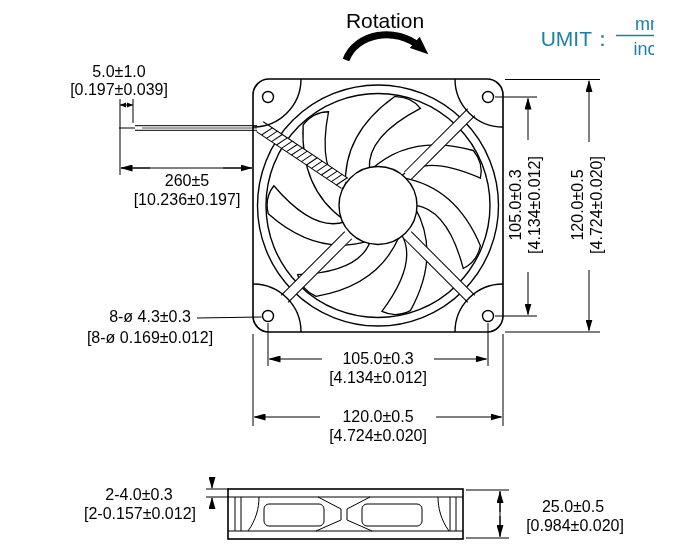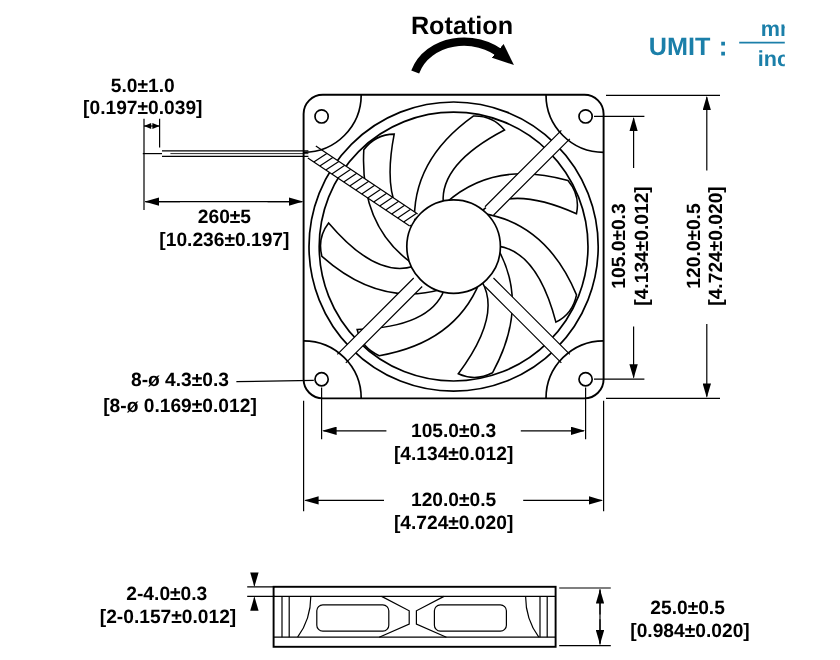--- a/index.html
+++ b/index.html
@@ -1,17 +1,17 @@
 <!DOCTYPE html>
 <html style="--accent: #1b7fa9; --line: #000000;"><head>
 <meta charset="utf-8">
 <style>
   :root { --accent: #1b7fa9; --line: #000000; }
   html,body { margin:0; padding:0; background:#ffffff; }
-  .page { width:654px; height:550px; position:relative; background:#fff; overflow:hidden;font-weight:bold; }
+  .page { width:654px; height:550px; position:relative; background:#fff; overflow:hidden; }
   svg text { font-family:"Liberation Sans","DejaVu Sans",sans-serif; fill:#000; }
   .dim  { font-size:16px; }
   .rot  { font-size:21px; }
   .unit-label { font-size:21px; fill:var(--accent); }
   .unit-frac  { font-size:18px; fill:var(--accent); }
   .accent-stroke { stroke:var(--accent); }
   .thin   { stroke:#000; stroke-width:1;   fill:none; }
   .med    { stroke:#000; stroke-width:1.4; fill:none; }
   .thick  { stroke:#000; stroke-width:1.6; fill:none; }
   .whitefill { fill:#ffffff; }

